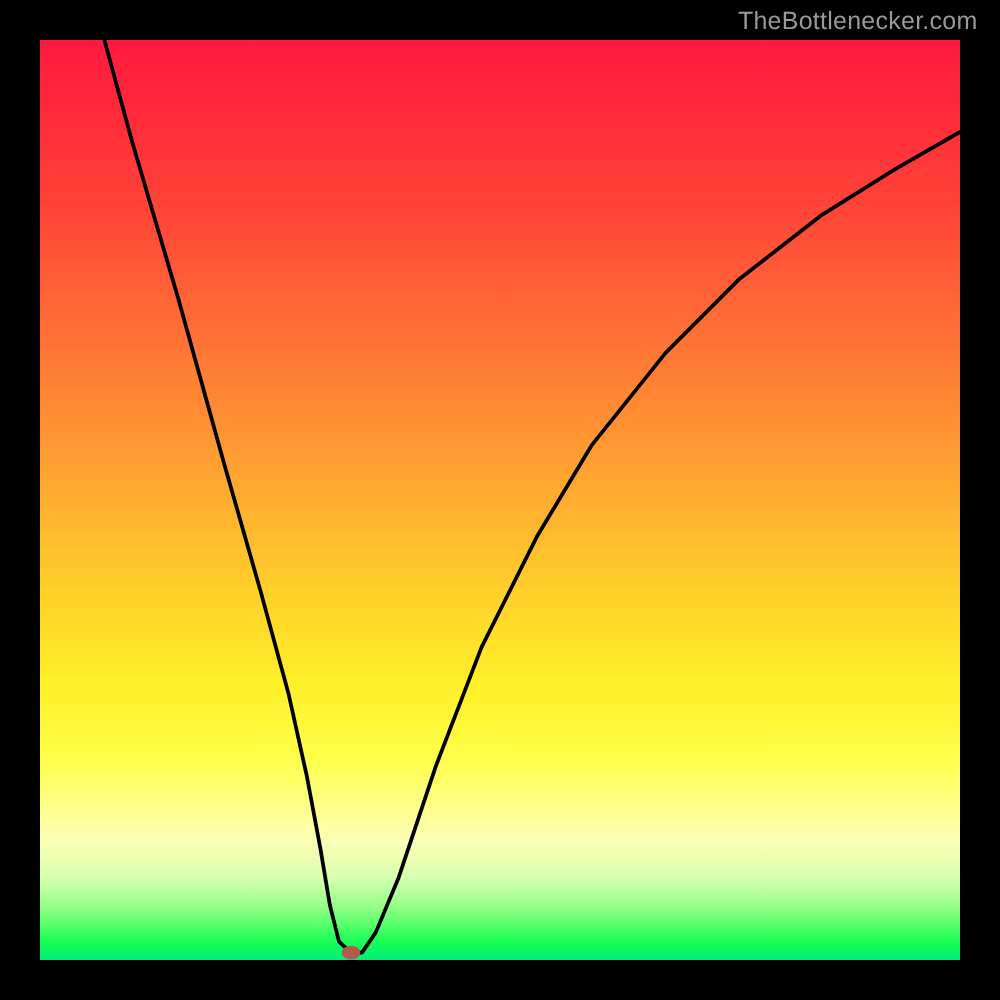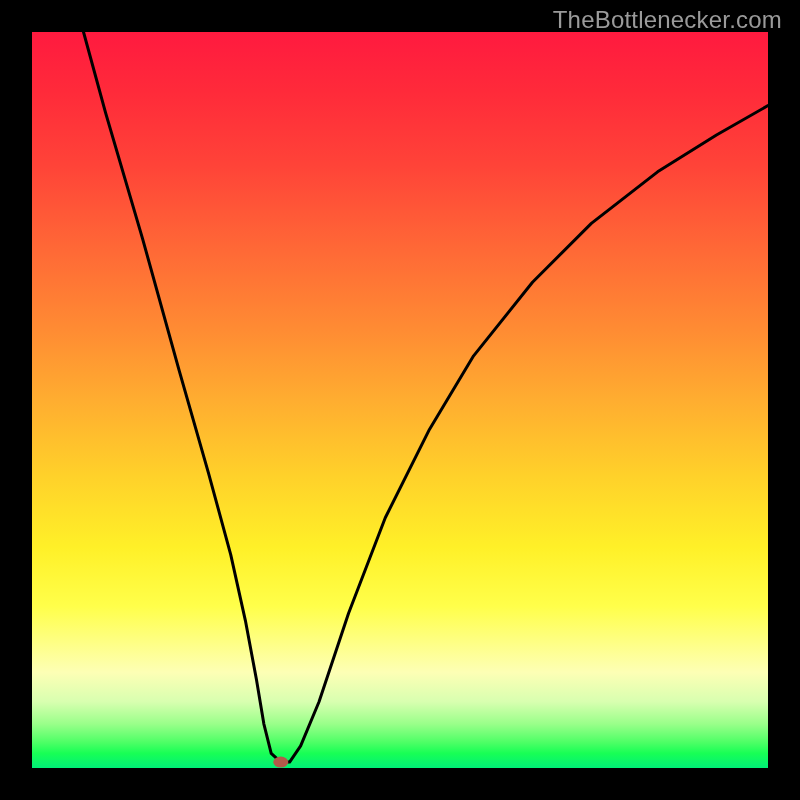--- a/index.html
+++ b/index.html
@@ -55,21 +55,21 @@
     position: absolute;
     inset: 0;
     width: 736px;
     height: 736px;
   }
   .watermark {
     position: absolute;
     top: 6px;
     right: 18px;
     color: #9a9a9a;
-    font-size: 24px;
+    font-size: 20px;
     letter-spacing: 0.2px;
     font-weight: 400;
   }
 </style>
 </head>
 <body>
 
 <div class="frame">
   <div class="watermark">TheBottlenecker.com</div>
 

